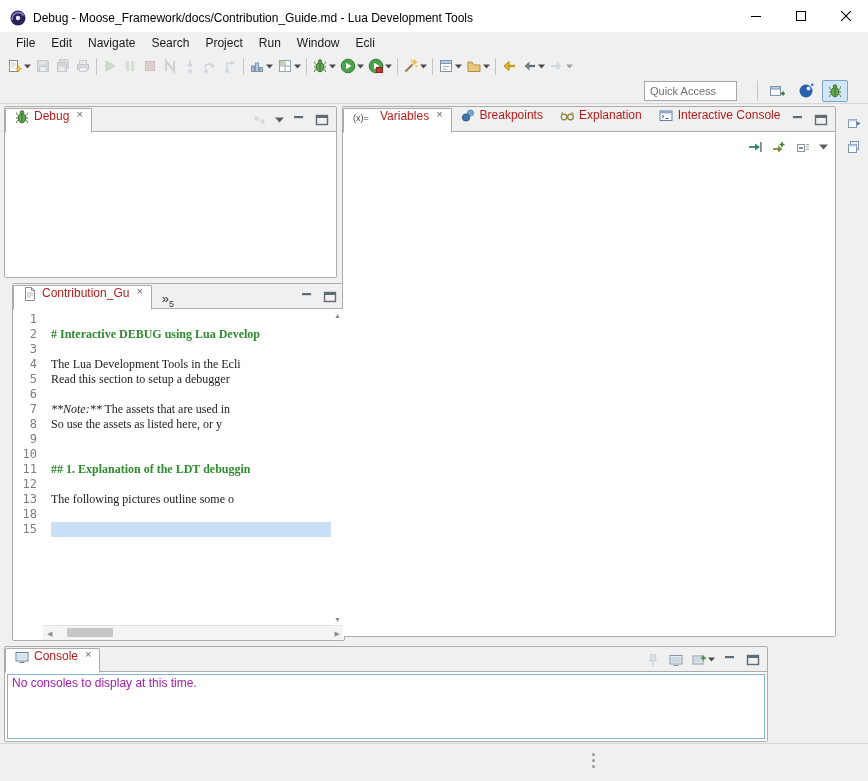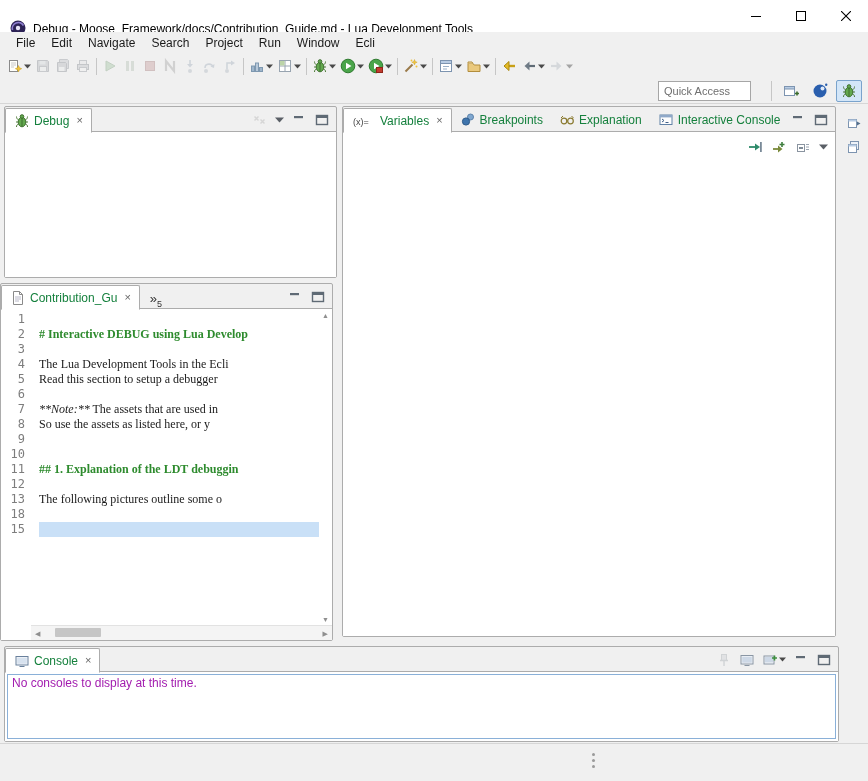--- a/index.html
+++ b/index.html
@@ -2,64 +2,64 @@
 <html><head>
 <meta charset="utf-8">
 <style>
   html,body{margin:0;padding:0}
   #screen{position:relative;width:868px;height:781px;background:#f0f0f0;overflow:hidden;
           font-family:"Liberation Sans",sans-serif;font-size:12px;color:#1a1a1a}
   .ic{display:inline-flex;align-items:center;justify-content:center}
   .ic svg{display:block}
 
   
-  .titlebar{position:absolute;top:0;left:0;right:0;height:36px;background:#fff;display:flex;align-items:flex-end}
+  .titlebar{position:absolute;top:0;left:0;right:0;height:36px;background:#fff;display:flex;align-items:center}
   .title-icon{margin:0 7px 0 10px}
   .title-text{font-size:12px;color:#000}
   .win-controls{position:absolute;right:0;top:0;height:32px;display:flex}
   .win-btn{width:45px;height:32px;display:flex;align-items:center;justify-content:center}
 
   
   .menubar{position:absolute;top:32px;left:0;right:0;height:21px;display:flex;align-items:center;padding-left:8px;background:#f0f0f0}
   .menu-item{padding:2px 8px;cursor:default}
 
   
   .toolbar{position:absolute;top:53px;left:0;right:0;height:26px;display:flex;align-items:center;padding-left:5px}
   .sep{width:1px;height:17px;background:#c6c6c6;margin:0 3px;flex:0 0 1px}
   .sep.tall{height:20px;margin:0 6px}
   .tbtn{display:flex;align-items:center;height:22px;padding:0 2px;border-radius:2px}
   .tbtn.dis{opacity:.45}
   .dd{margin-left:1px;display:flex}
 
   
-  .row2{position:absolute;top:79px;left:12px;right:0;height:24px;display:flex;align-items:center;justify-content:flex-end;padding-right:6px}
+  .row2{position:absolute;top:79px;left:12px;right:0;height:24px;display:flex;align-items:center;justify-content:flex-end;padding-right:20px}
   .qa{width:86px;height:18px;border:1px solid #a6a6a6;background:#fff;color:#6f6f6f;font-size:11px;display:flex;align-items:center;padding-left:5px;margin-right:14px}
   .persp{display:flex;gap:3px;align-items:center}
   .pbtn{width:26px;height:22px;display:flex;align-items:center;justify-content:center;border-radius:2px;box-sizing:border-box}
   .pbtn.active{background:#d3e6f8;border:1px solid #7aa3cc}
   .chrome-line{position:absolute;top:103px;left:0;right:0;height:1px;background:#d6d6d6}
 
   
   .view{position:absolute;background:#f0f0f0;border:1px solid #acacac;border-radius:2px;box-sizing:border-box}
   .tabs-row{height:25px;display:flex;align-items:flex-end;position:relative}
   .tabs-flex{display:flex;align-items:flex-end;height:25px}
-  .tab{height:24px;display:flex;align-items:center;gap:4px;padding:0 8px;color:#15803d;white-space:nowrap;box-sizing:border-box}
+  .tab{height:24px;display:flex;align-items:flex-start;gap:4px;padding:0 8px;color:#b91c1c;white-space:nowrap;box-sizing:border-box}
   .tab.sel{height:25px;background:#fff;border:1px solid #acacac;border-bottom:1px solid #fff;border-radius:2px 2px 0 0;margin-bottom:-1px;z-index:3;position:relative}
   .tclose{margin-left:3px;color:#666;font-size:11px;line-height:1}
   .tclose::before{content:"×"}
   .vtools{margin-left:auto;display:flex;align-items:center;gap:3px;padding-right:4px;align-self:center}
   .vcontent{position:absolute;top:24px;left:0;right:0;bottom:0;background:#fff;border-top:1px solid #acacac;z-index:1}
   .chev{display:flex;align-items:flex-start;padding:3px 6px 0 10px;color:#333}
   .chev::before{content:"»";font-size:13px;line-height:12px}
   .chev-count{font-size:9px;margin-top:6px}
 
   #debug-view{left:4px;top:106px;width:333px;height:172px}
-  #editor-view{left:0;top:283px;width:333px;height:358px}
+  #editor-view{left:12px;top:283px;width:333px;height:358px}
   #vars-view{left:342px;top:106px;width:494px;height:531px}
-  #console-view{left:4px;top:646px;width:835px;height:96px}
+  #console-view{left:4px;top:646px;width:764px;height:96px}
 
   
   #editor-content{overflow:hidden}
   .gutter{position:absolute;top:0;left:0;width:30px;bottom:14px;padding-top:3px;box-sizing:border-box;
           font-family:"DejaVu Sans Mono",monospace;font-size:12px;color:#7d7d7d;text-align:right}
   .gutter .ln{height:15px;line-height:15px;padding-right:6px}
   .code{position:absolute;left:38px;right:13px;top:0;bottom:14px;padding-top:3px;
         font-family:Liberation Serif, serif;font-size:12px;white-space:pre;overflow:hidden}
   .cl{height:15px;line-height:15px}
   .cl.hdr{color:#2e8b2e;font-weight:bold}

